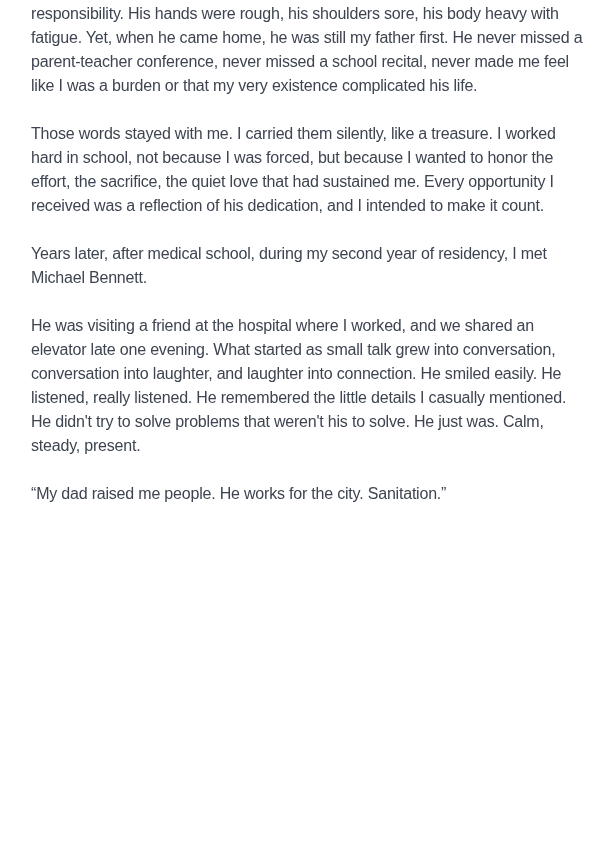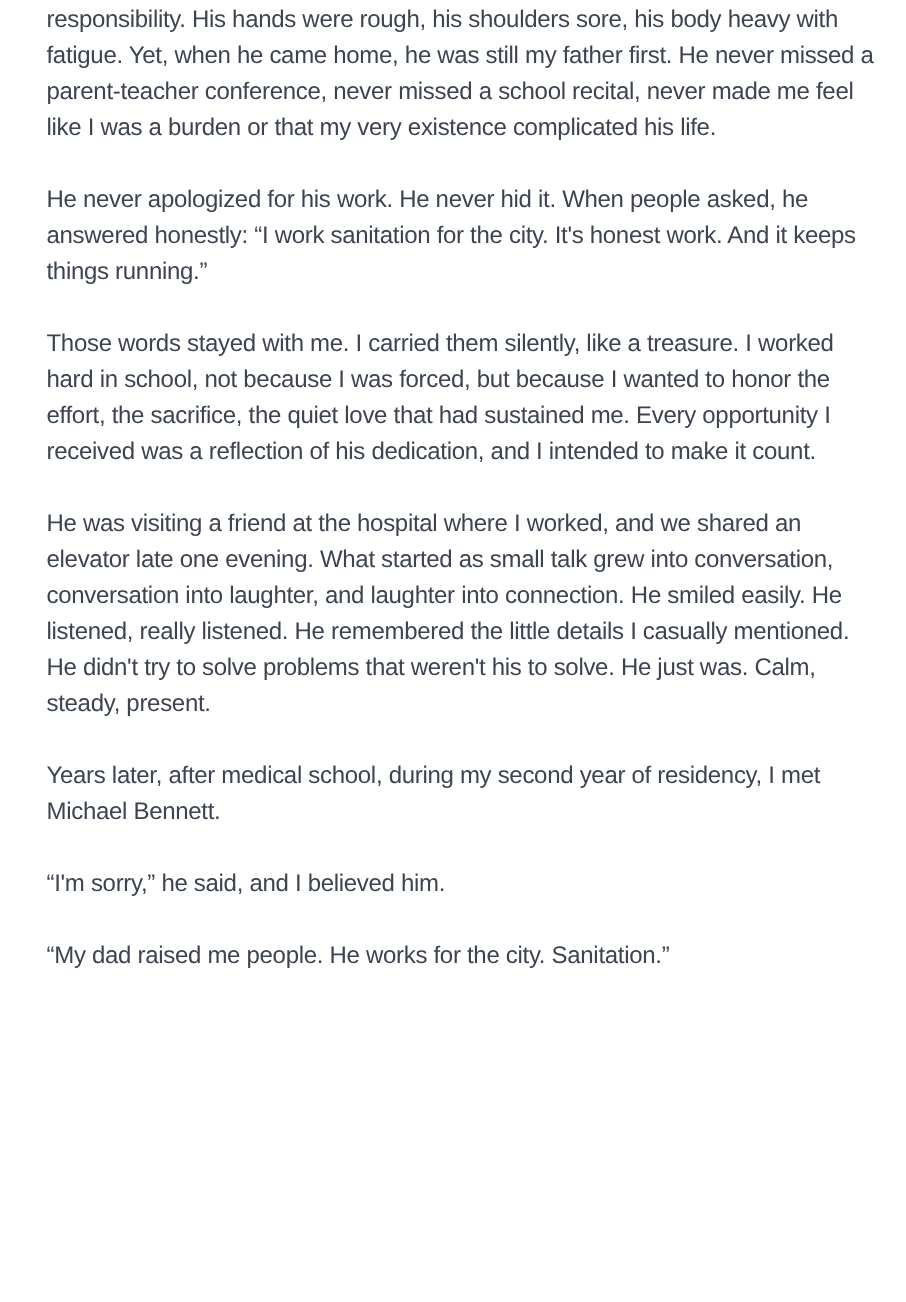--- a/index.html
+++ b/index.html
@@ -30,31 +30,27 @@
 </style>
 </head>
 <body>
 
 <div class="page">
   <div>
     <p class="para">responsibility. His hands were rough, his shoulders sore, his body heavy with
 fatigue. Yet, when he came home, he was still my father first. He never missed a
 parent-teacher conference, never missed a school recital, never made me feel
 like I was a burden or that my very existence complicated his life.</p>
-    <p class="para">He never apologized for his work. He never hid it. When people asked, he
-answered honestly: “I work sanitation for the city. It's honest work. And it keeps
-things running.”</p>
     <p class="para">Those words stayed with me. I carried them silently, like a treasure. I worked
 hard in school, not because I was forced, but because I wanted to honor the
 effort, the sacrifice, the quiet love that had sustained me. Every opportunity I
 received was a reflection of his dedication, and I intended to make it count.</p>
+    <p class="para">Years later, after medical school, during my second year of residency, I met
+Michael Bennett.</p>
     <p class="para">He was visiting a friend at the hospital where I worked, and we shared an
 elevator late one evening. What started as small talk grew into conversation,
 conversation into laughter, and laughter into connection. He smiled easily. He
 listened, really listened. He remembered the little details I casually mentioned.
 He didn't try to solve problems that weren't his to solve. He just was. Calm,
 steady, present.</p>
-    <p class="para">Years later, after medical school, during my second year of residency, I met
-Michael Bennett.</p>
-    <p class="para">“I'm sorry,” he said, and I believed him.</p>
     <p class="para">“My dad raised me people. He works for the city. Sanitation.”</p>
   </div>
 </div>
 
 </body></html>

